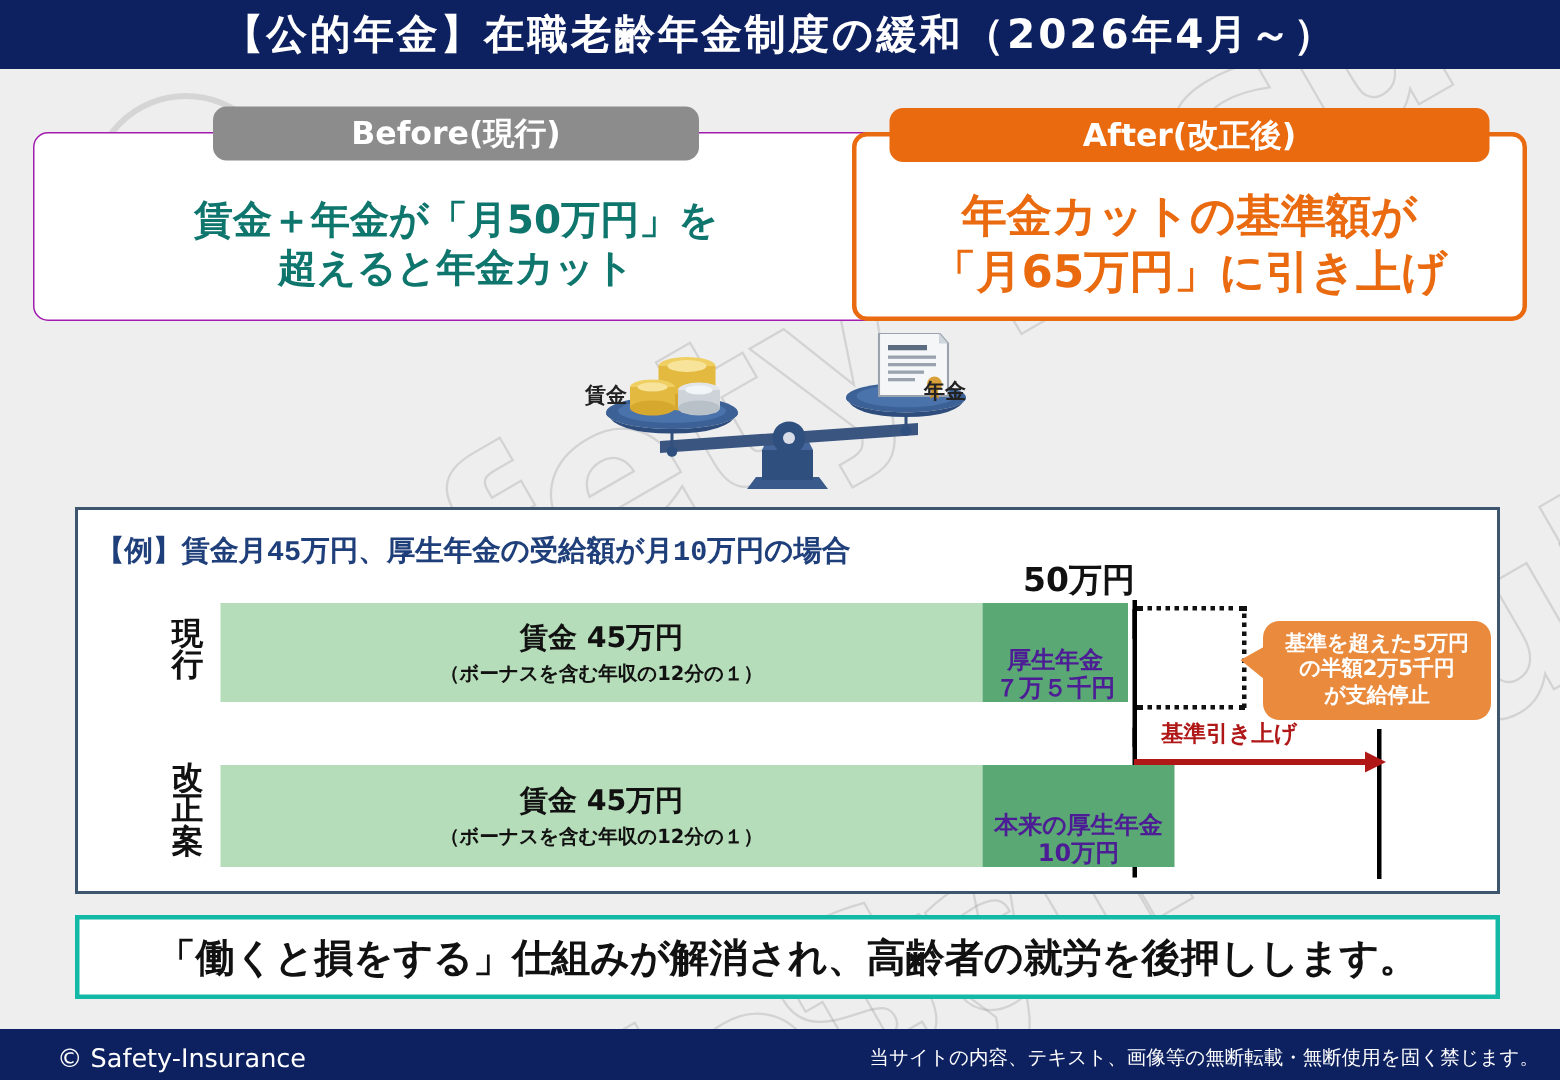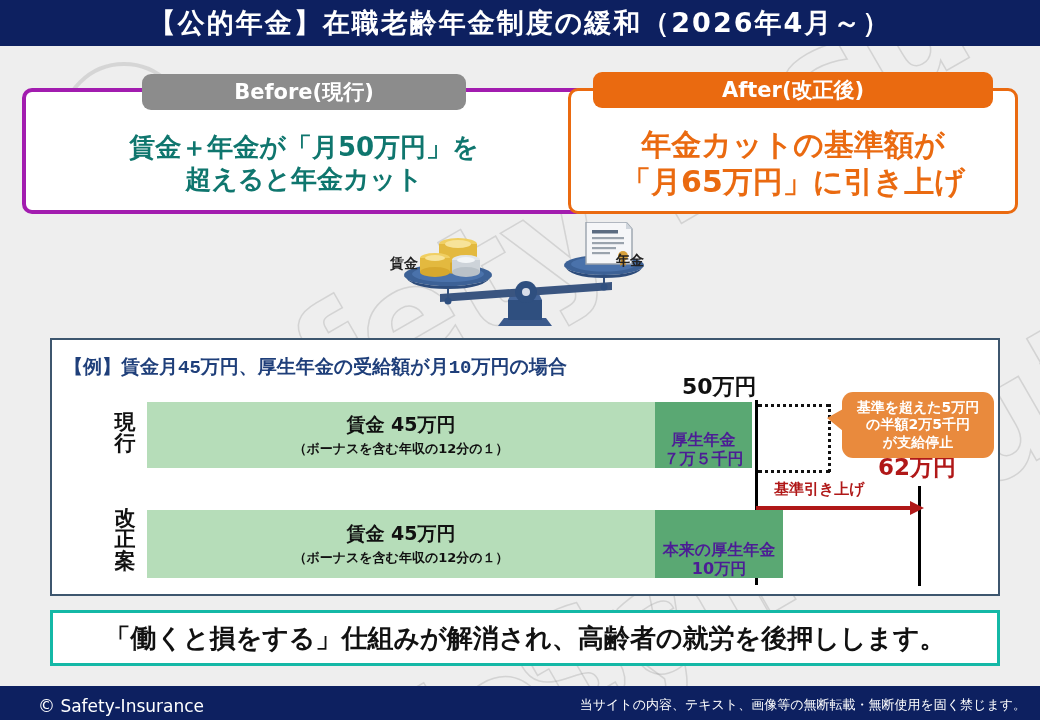--- a/index.html
+++ b/index.html
@@ -46,21 +46,21 @@
     color:#ffffff;font-size:27px;font-weight:bold;letter-spacing:2px;
     font-family:"DejaVu Sans",sans-serif;
     white-space:nowrap;
   }
 
   
   .card{
     position:absolute;z-index:4;background:#ffffff;
     border-radius:10px;box-sizing:border-box;
   }
-  .card-before{left:22px;top:88px;width:564px;height:126px;border:4px solid #a21caf;}
+  .card-before{left:22px;top:88px;width:564px;height:126px;border:1px solid #a21caf;}
   .card-after {left:568px;top:88px;width:450px;height:126px;border:3px solid #ea6a10;}
 
   .card .badge{
     position:absolute;top:-18px;left:50%;transform:translateX(-50%);
     border-radius:9px;color:#fff;font-weight:bold;
     display:flex;align-items:center;justify-content:center;
     font-size:21px;white-space:nowrap;
     font-family:"DejaVu Sans",sans-serif;
   }
   .card-before .badge{width:324px;height:36px;background:#8c8c8c;}
@@ -132,20 +132,21 @@
   }
 
   .dotline{position:absolute;border-top:3px dotted #111;}
   .dotline-v{position:absolute;border-left:3px dotted #111;}
 
   .callout{
     position:absolute;background:#e98a3d;color:#fff;border-radius:11px;
     display:flex;flex-direction:column;align-items:center;justify-content:center;
     text-align:center;font-weight:bold;line-height:1.22;
     font-family:"DejaVu Sans",sans-serif;
+    margin-top:22px;
   }
   .callout div{white-space:nowrap;}
   .callout::after{content:"";position:absolute;width:0;height:0;}
   .callout-1{left:790px;top:52px;width:152px;height:66px;font-size:14px;}
   .callout-1::after{
     left:-15px;top:17px;
     border-top:9px solid transparent;border-bottom:13px solid transparent;
     border-right:16px solid #e98a3d;
   }
   .callout-2{left:795px;top:196px;width:160px;height:38px;font-size:15px;}

